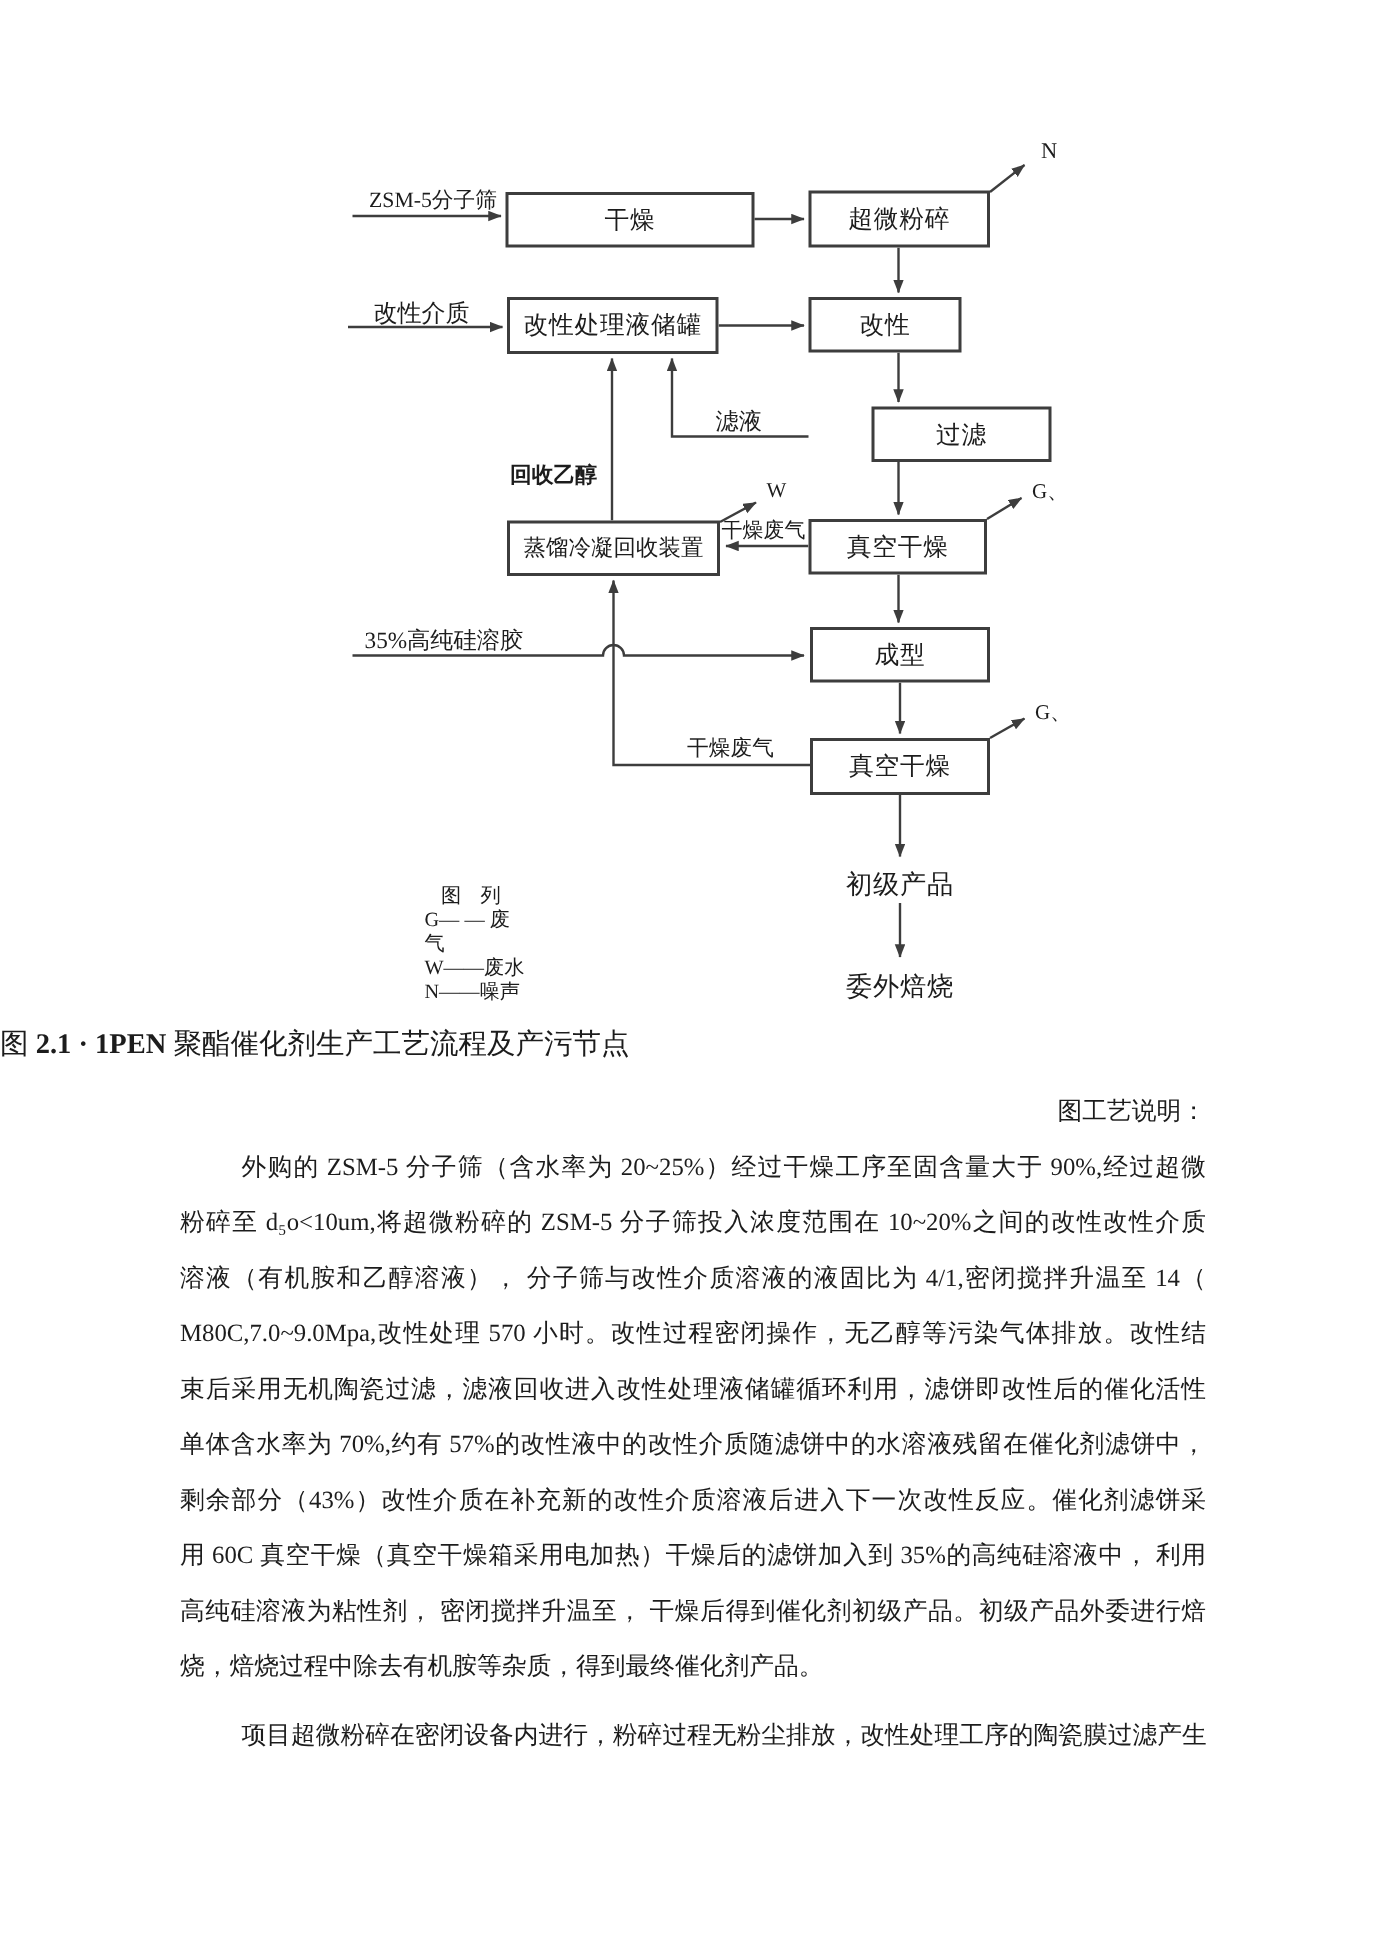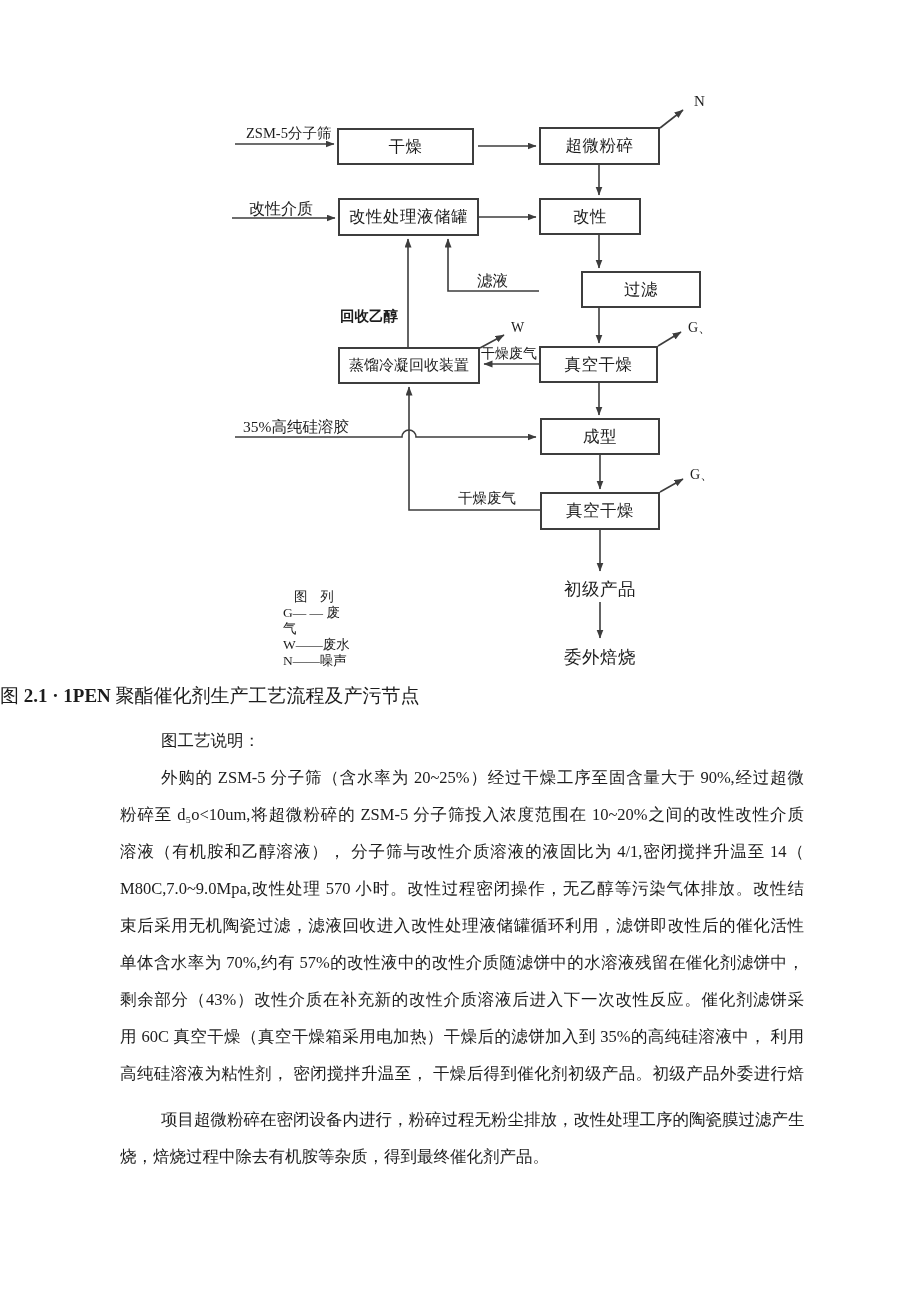--- a/index.html
+++ b/index.html
@@ -21,21 +21,21 @@
   .legend{position:absolute;left:283px;top:589px;font-size:13.5px;line-height:16px;}
   .legend div{white-space:pre;}
   .legend div:first-child{padding-left:11px;letter-spacing:2px;}
   
   .caption{position:absolute;left:0;top:683px;width:920px;font-size:19px;white-space:nowrap;}
   .caption .b{font-weight:bold;}
   
   .bodytext{position:absolute;left:120px;top:722px;width:684px;font-size:16.5px;}
   .bt-line{height:37px;line-height:37px;overflow:visible;}
   .j{text-align:justify;text-align-last:justify;}
-  .indent{text-indent:41px;}
+  .indent{text-indent:41px;text-align:right;}
   .nw{white-space:nowrap;}
   .p2{margin-top:9px;}
 </style>
 </head>
 <body>
 
 <div class="page">
 
   <div class="chart">
 
@@ -67,21 +67,21 @@
         <path d="M408,347 V239" marker-end="url(#ah)"></path>
         <path d="M540,510 H409 V387" marker-end="url(#ah)"></path>
 
         <path d="M660,128 L683,110" marker-end="url(#ah)"></path>
         <path d="M658,346 L681,332" marker-end="url(#ah)"></path>
         <path d="M660,492 L683,479" marker-end="url(#ah)"></path>
         <path d="M480,348 L504,335" marker-end="url(#ah)"></path>
       </g>
     </svg>
 
-    <div class="fbox" style="left:337px;top:128px;width:137px;height:37px;">干燥</div>
+    <div class="fbox" style="left:337px;top:128px;width:166px;height:37px;">干燥</div>
     <div class="fbox" style="left:539px;top:127px;width:121px;height:38px;">超微粉碎</div>
     <div class="fbox" style="left:338px;top:198px;width:141px;height:38px;">改性处理液储罐</div>
     <div class="fbox" style="left:539px;top:198px;width:102px;height:37px;">改性</div>
     <div class="fbox" style="left:539px;top:271px;width:120px;height:37px;margin-left:42px;">过滤</div>
     <div class="fbox" style="left:338px;top:347px;width:142px;height:37px;font-size:15px;letter-spacing:0;">蒸馏冷凝回收装置</div>
     <div class="fbox" style="left:539px;top:346px;width:119px;height:37px;">真空干燥</div>
     <div class="fbox" style="left:540px;top:418px;width:120px;height:37px;">成型</div>
     <div class="fbox" style="left:540px;top:492px;width:120px;height:38px;">真空干燥</div>
 
     <div class="lbl" style="left:246px;top:124px;font-size:14.5px;">ZSM-5分子筛</div>
@@ -117,17 +117,17 @@
     <div class="bt-line indent nw">图工艺说明：</div>
     <div class="bt-line j indent">外购的 ZSM-5 分子筛（含水率为 20~25%）经过干燥工序至固含量大于 90%,经过超微</div>
     <div class="bt-line j">粉碎至 d₅o&lt;10um,将超微粉碎的 ZSM-5 分子筛投入浓度范围在 10~20%之间的改性改性介质</div>
     <div class="bt-line j">溶液（有机胺和乙醇溶液）， 分子筛与改性介质溶液的液固比为 4/1,密闭搅拌升温至 14（</div>
     <div class="bt-line j">M80C,7.0~9.0Mpa,改性处理 570 小时。改性过程密闭操作，无乙醇等污染气体排放。改性结</div>
     <div class="bt-line j">束后采用无机陶瓷过滤，滤液回收进入改性处理液储罐循环利用，滤饼即改性后的催化活性</div>
     <div class="bt-line j">单体含水率为 70%,约有 57%的改性液中的改性介质随滤饼中的水溶液残留在催化剂滤饼中，</div>
     <div class="bt-line j">剩余部分（43%）改性介质在补充新的改性介质溶液后进入下一次改性反应。催化剂滤饼采</div>
     <div class="bt-line j">用 60C 真空干燥（真空干燥箱采用电加热）干燥后的滤饼加入到 35%的高纯硅溶液中， 利用</div>
     <div class="bt-line j">高纯硅溶液为粘性剂， 密闭搅拌升温至， 干燥后得到催化剂初级产品。初级产品外委进行焙</div>
+    <div class="bt-line nw">烧，焙烧过程中除去有机胺等杂质，得到最终催化剂产品。</div>
     <div class="bt-line p2 indent nw">项目超微粉碎在密闭设备内进行，粉碎过程无粉尘排放，改性处理工序的陶瓷膜过滤产生</div>
-    <div class="bt-line nw">烧，焙烧过程中除去有机胺等杂质，得到最终催化剂产品。</div>
   </div>
 
 </div>
 
 </body></html>

